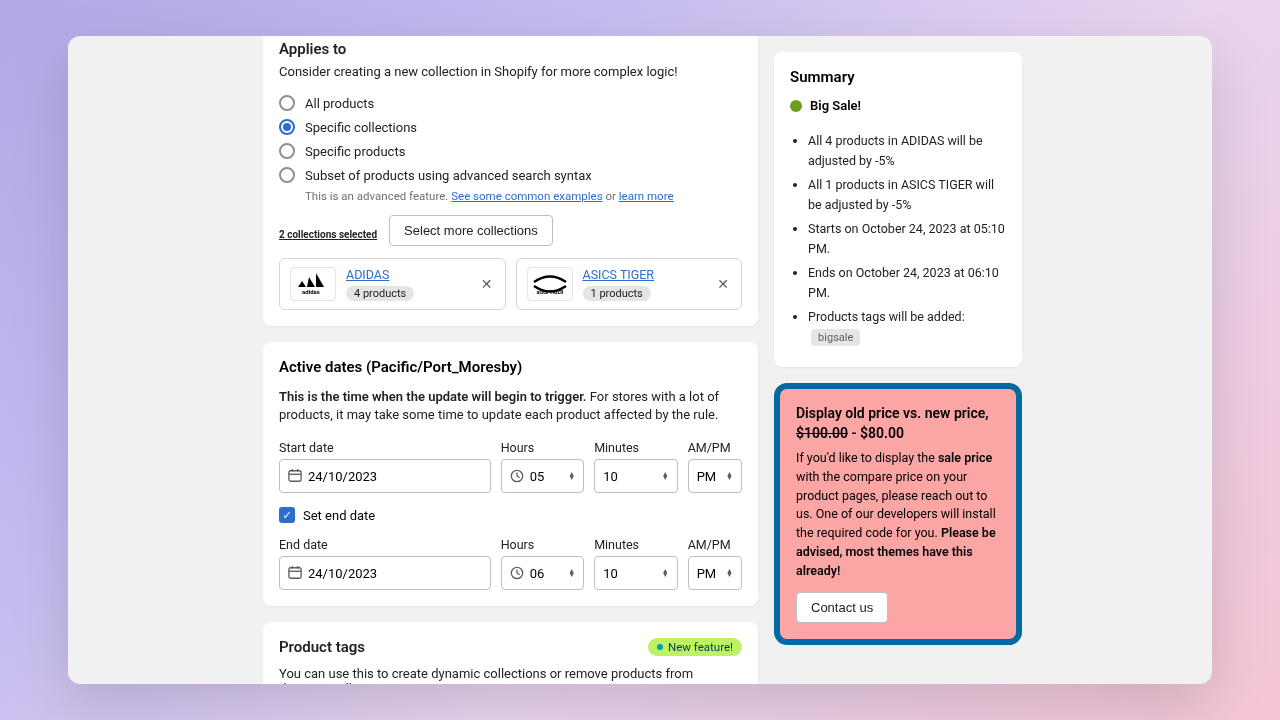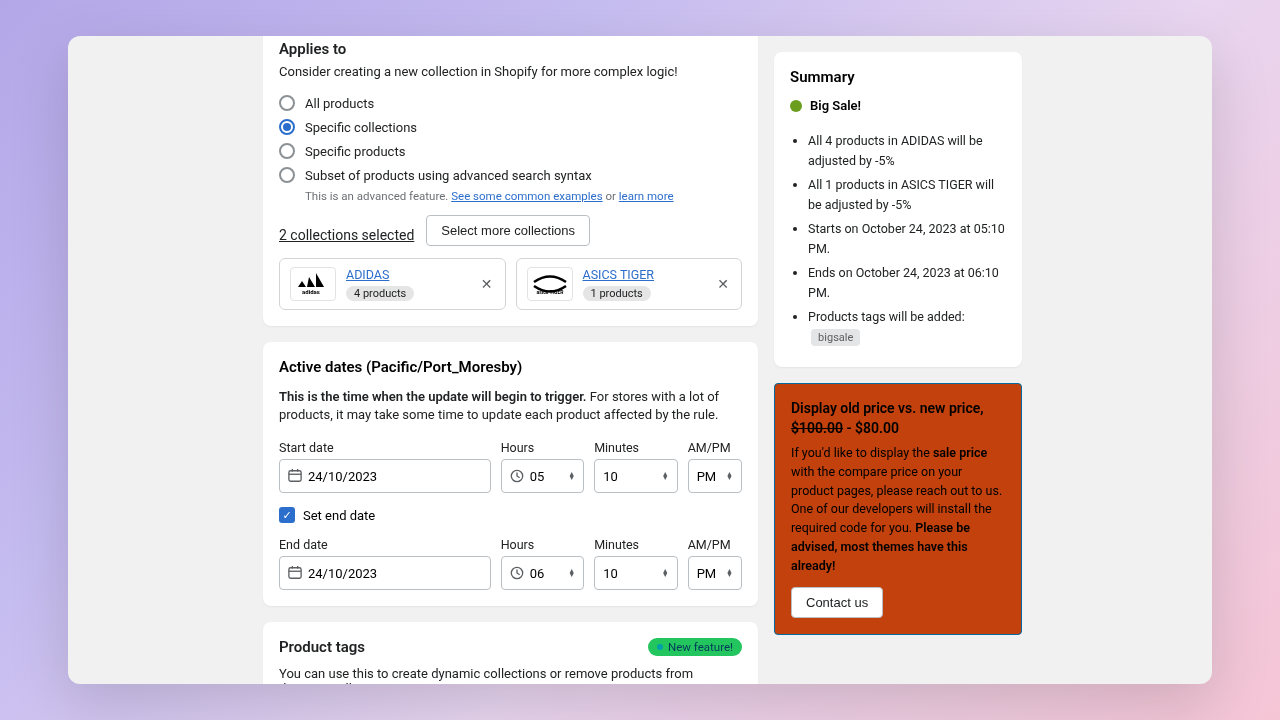--- a/index.html
+++ b/index.html
@@ -19,21 +19,21 @@
 .card { background: #fff; border-radius: 8px; padding: 16px; box-shadow: 0 1px 2px rgba(0,0,0,0.06); }
 .card-title { font-size: 15px; font-weight: 600; color: #202223; margin-bottom: 6px; }
 .card-sub { font-size: 13px; color: #202223; margin-bottom: 12px; }
 .radio-row { display: flex; align-items: center; gap: 10px; padding: 4px 0; font-size: 13px; color: #202223; cursor: pointer; }
 .radio { width: 16px; height: 16px; border: 2px solid #8c9196; border-radius: 50%; display: inline-flex; align-items: center; justify-content: center; flex-shrink: 0; }
 .radio.checked { border-color: #2c6ecb; }
 .radio.checked::after { content: ""; width: 8px; height: 8px; background: #2c6ecb; border-radius: 50%; }
 .radio-help { font-size: 11.5px; color: #6d7175; margin-left: 26px; margin-top: 2px; margin-bottom: 4px; }
 .radio-help a { color: #2c6ecb; text-decoration: underline; }
 .sel-row { display: flex; align-items: center; gap: 12px; margin-top: 12px; }
-.sel-link { font-size: 14px; font-weight: 400; text-decoration: underline; color: #202223; margin-top: 8px; }
+.sel-link { font-size: 10px; font-weight: 700; text-decoration: underline; color: #202223; margin-top: 8px; }
 .btn { background: #fff; border: 1px solid #babfc3; border-radius: 4px; padding: 7px 14px; font-size: 13px; color: #202223; cursor: pointer; }
 .chips { display: flex; gap: 10px; margin-top: 12px; }
 .chip { flex: 1; border: 1px solid #d2d5d8; border-radius: 6px; padding: 8px 10px; display: flex; align-items: center; gap: 10px; }
 .chip-img { width: 46px; height: 34px; border: 1px solid #e1e3e5; border-radius: 4px; display: flex; align-items: center; justify-content: center; font-size: 9px; font-weight: 700; color: #000; text-align: center; line-height: 1; }
 .chip-body { flex: 1; display: flex; flex-direction: column; gap: 4px; }
 .chip-name { font-size: 12.5px; color: #2c6ecb; text-decoration: underline; }
 .chip-badge { font-size: 11px; background: #e5e5e5; color: #202223; border-radius: 10px; padding: 1px 8px; align-self: flex-start; }
 .chip-x { font-size: 14px; color: #5c5f62; cursor: pointer; padding: 0 2px; }
 .dates-title { font-size: 15px; font-weight: 600; margin-bottom: 12px; }
 .dates-lead { font-size: 13px; color: #202223; margin-bottom: 16px; line-height: 1.4; }
@@ -49,27 +49,27 @@
 .f-ampm { width: 56px; }
 .spinner { margin-left: auto; display: flex; flex-direction: column; gap: 1px; font-size: 7px; color: #5c5f62; line-height: 0.6; }
 .chk-row { display: flex; align-items: center; gap: 8px; margin: 14px 0; font-size: 13px; }
 .chk { width: 16px; height: 16px; background: #2c6ecb; border-radius: 3px; display: flex; align-items: center; justify-content: center; color: #fff; font-size: 11px; }
 .summary-title { font-size: 15px; font-weight: 600; margin-bottom: 12px; }
 .sum-head { display: flex; align-items: center; gap: 8px; font-size: 13px; font-weight: 600; margin-bottom: 18px; }
 .dot { width: 12px; height: 12px; border-radius: 50%; background: #6b9e1f; }
 .sum-list { list-style: disc; padding-left: 18px; font-size: 12.5px; color: #202223; line-height: 1.6; }
 .sum-list li { margin-bottom: 4px; }
 .tag-pill { background: #e4e5e7; color: #5c5f62; font-size: 11px; padding: 2px 7px; border-radius: 4px; }
-.promo { background: #c2410c; border: 1px solid #0369a1; border-radius: 4px; padding: 16px; }
+.promo { background: #fca5a5; border: 6px solid #0369a1; border-radius: 13px; padding: 16px; }
 .promo-title { font-size: 14px; font-weight: 600; margin-bottom: 4px; }
 .promo-price { font-size: 14px; font-weight: 600; margin-bottom: 8px; }
 .promo-price .old { text-decoration: line-through; }
 .promo-body { font-size: 12.5px; line-height: 1.5; margin-bottom: 12px; }
 .promo-body b { font-weight: 600; }
-.new-badge { display: inline-flex; align-items: center; gap: 5px; background: #22c55e; color: #003a5a; font-size: 11.5px; padding: 2px 9px; border-radius: 10px; margin-left: 43px; }
+.new-badge { display: inline-flex; align-items: center; gap: 5px; background: #bef264; color: #003a5a; font-size: 11.5px; padding: 2px 9px; border-radius: 10px; margin-left: 43px; }
 .new-badge::before { content: ""; width: 6px; height: 6px; background: #00a0ac; border-radius: 50%; }
 .tags-head { display: flex; justify-content: space-between; align-items: center; margin-bottom: 10px; }
 </style>
 </head>
 <body>
 
 <div class="app-window">
   <div class="main-col">
 
     <div class="card">

